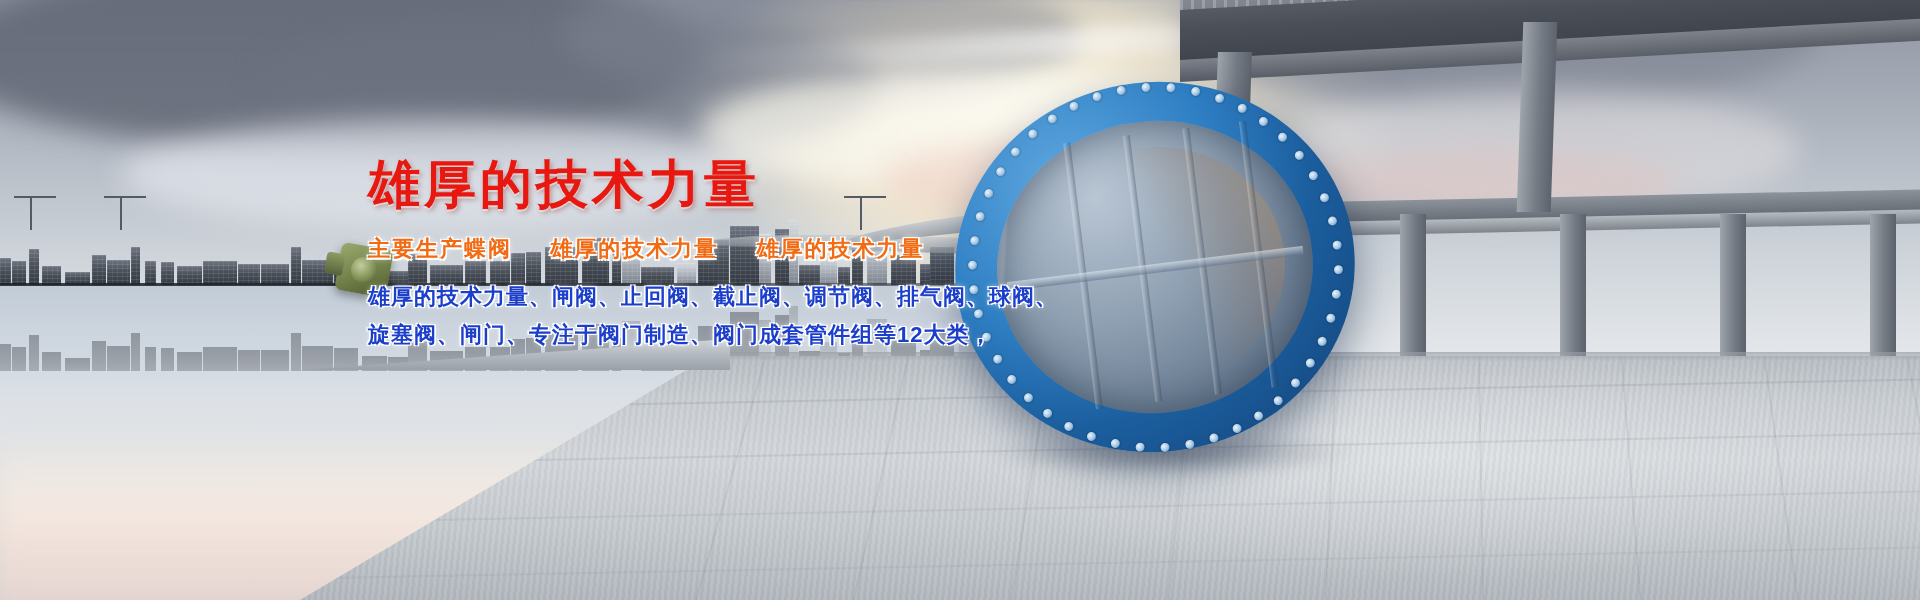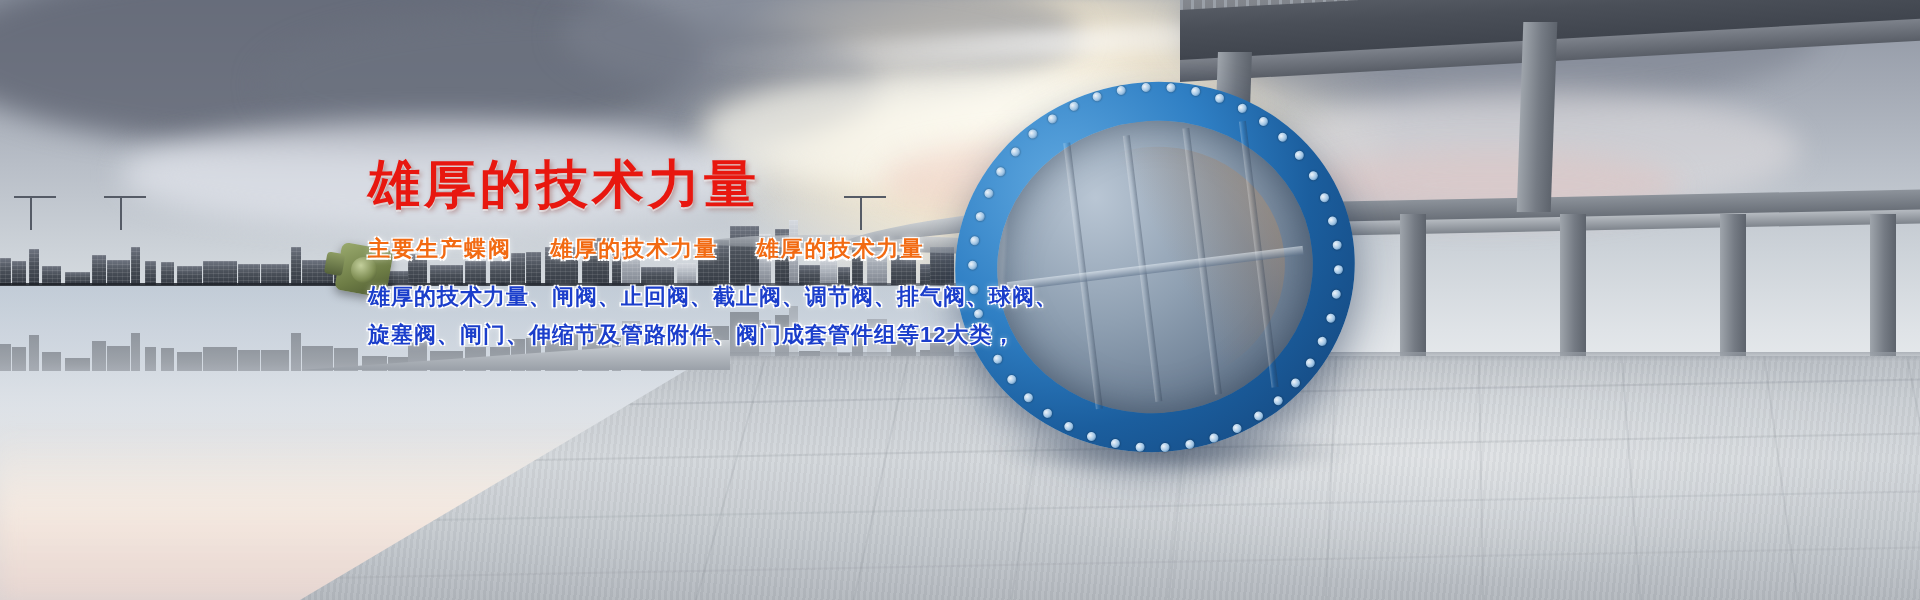--- a/index.html
+++ b/index.html
@@ -378,17 +378,17 @@
     <div class="headline">雄厚的技术力量</div>
     <div class="subline">
       <span>主要生产蝶阀</span>
       <span class="gap"></span>
       <span>雄厚的技术力量</span>
       <span class="gap"></span>
       <span>雄厚的技术力量</span>
     </div>
     <div class="body">
       <div>雄厚的技术力量、闸阀、止回阀、截止阀、调节阀、排气阀、球阀、</div>
-      <div>旋塞阀、闸门、伸缩节及管路附件、阀门成套管件组等12大类，</div>
+      <div>旋塞阀、闸门、专注于阀门制造、阀门成套管件组等12大类，</div>
     </div>
   </div>
 
 </div>
 
 </body></html>

